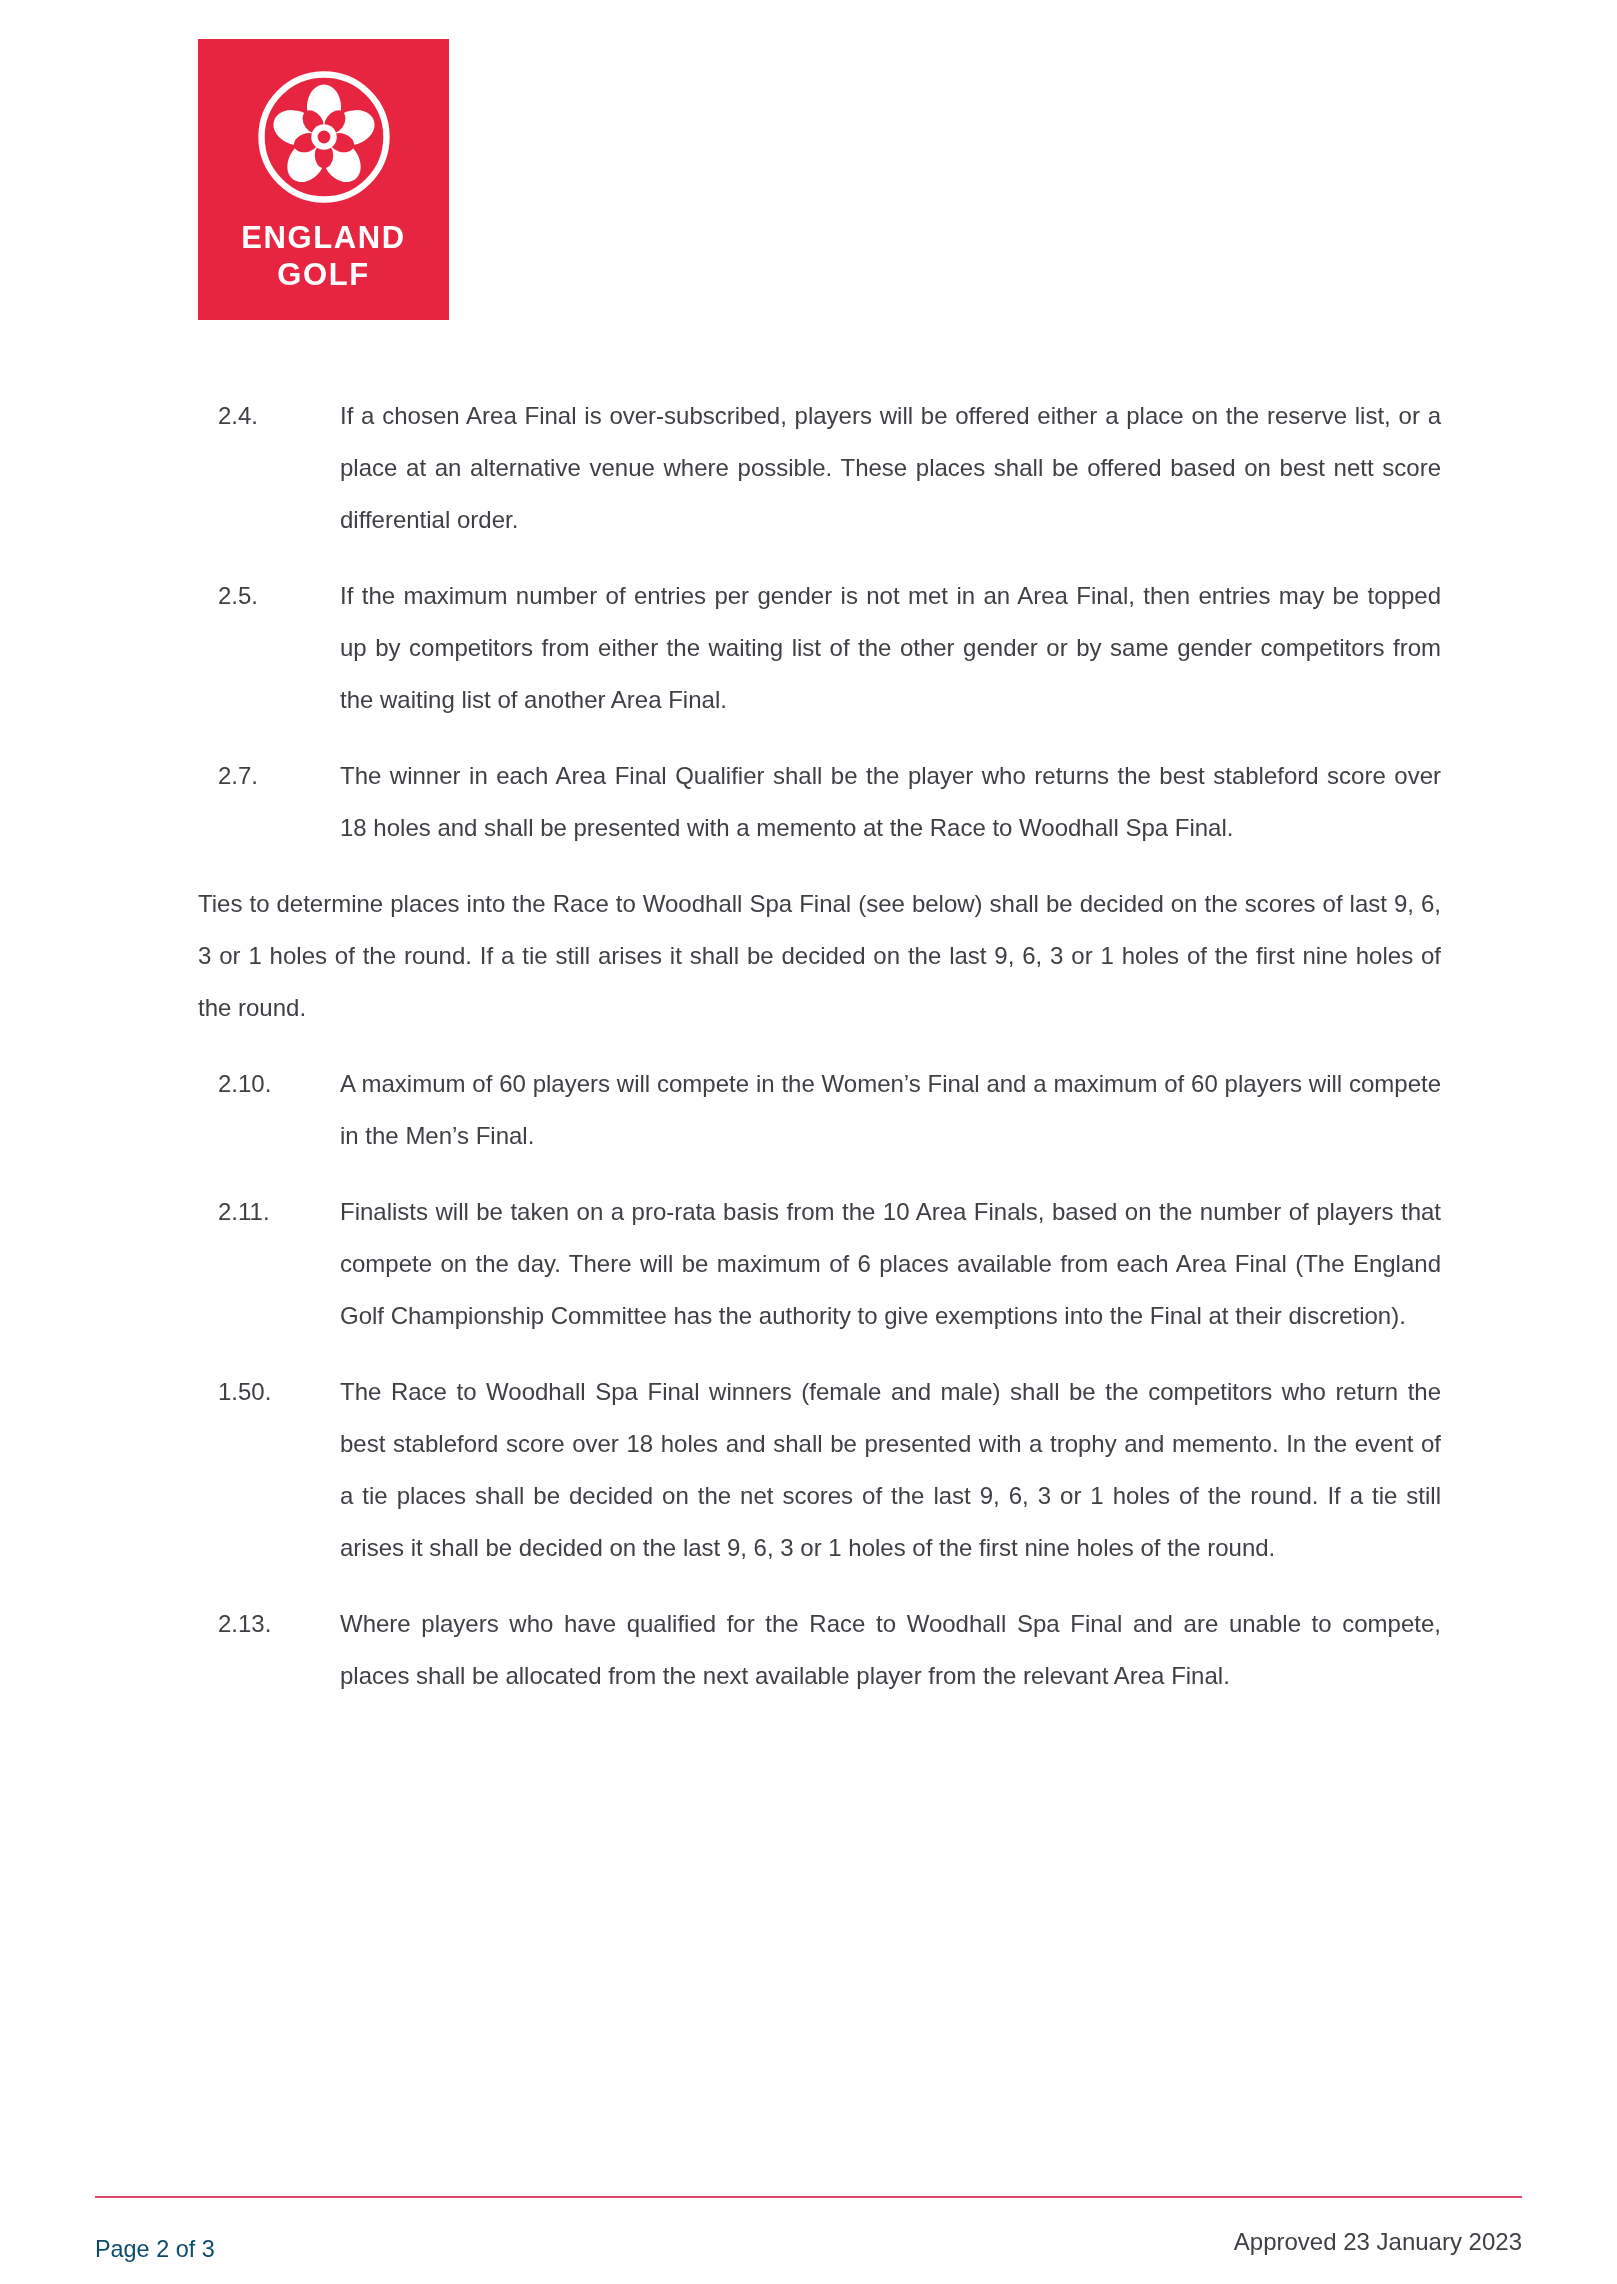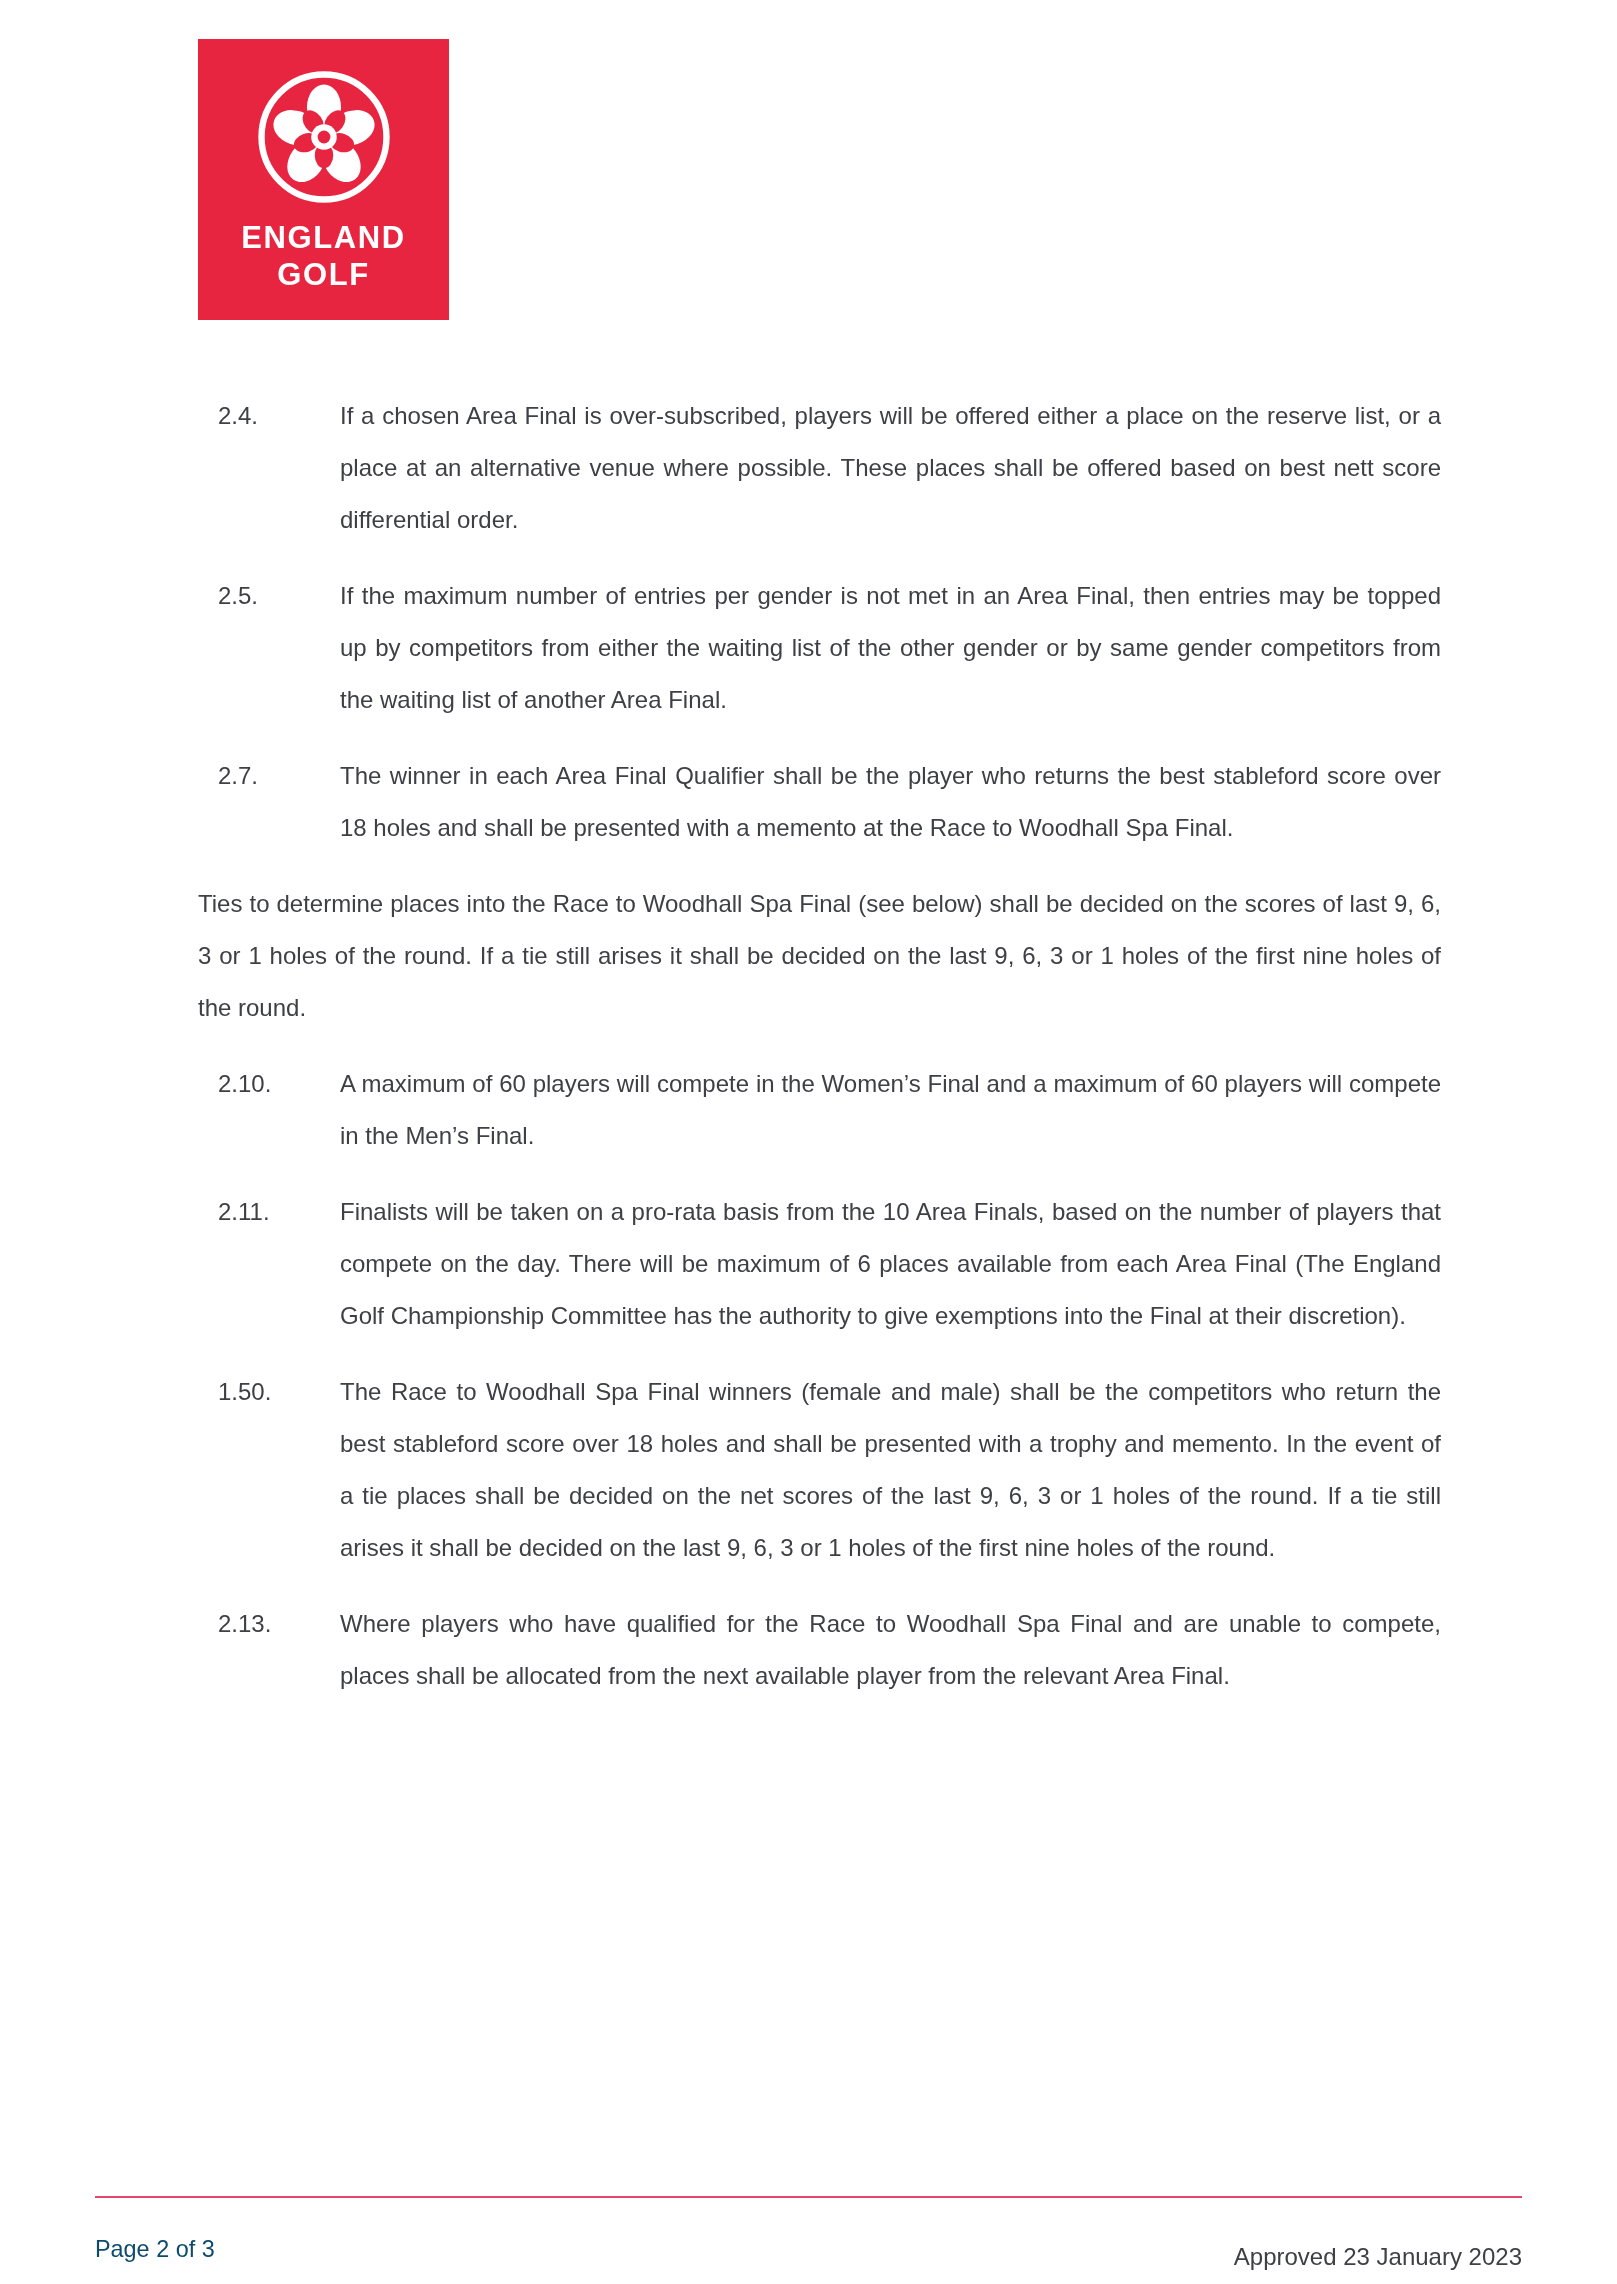--- a/index.html
+++ b/index.html
@@ -43,21 +43,21 @@
   .footer-rule {
     position:absolute; left:95px; right:95px; top:2196px;
     height:2.4px; background:#E0476B;
   }
   .footer-page {
     position:absolute; left:95px; top:2236px;
     font-size:23.4px; color:#0c4a6e;
   }
   .footer-approved {
     position:absolute; right:95px; top:2228px;
-    font-size:24px; color:#3F4045;margin-top:15px;
+    font-size:24px; color:#3F4045;
   }
 </style>
 </head>
 <body>
 
 <div class="logo">
   <svg viewBox="0 0 100 100" aria-hidden="true">
     <circle cx="50" cy="50" r="44" fill="none" stroke="#ffffff" stroke-width="4.5"></circle>
     <g fill="#ffffff">
       <ellipse cx="50" cy="29" rx="12" ry="16" transform="rotate(0 50 50)"></ellipse>

